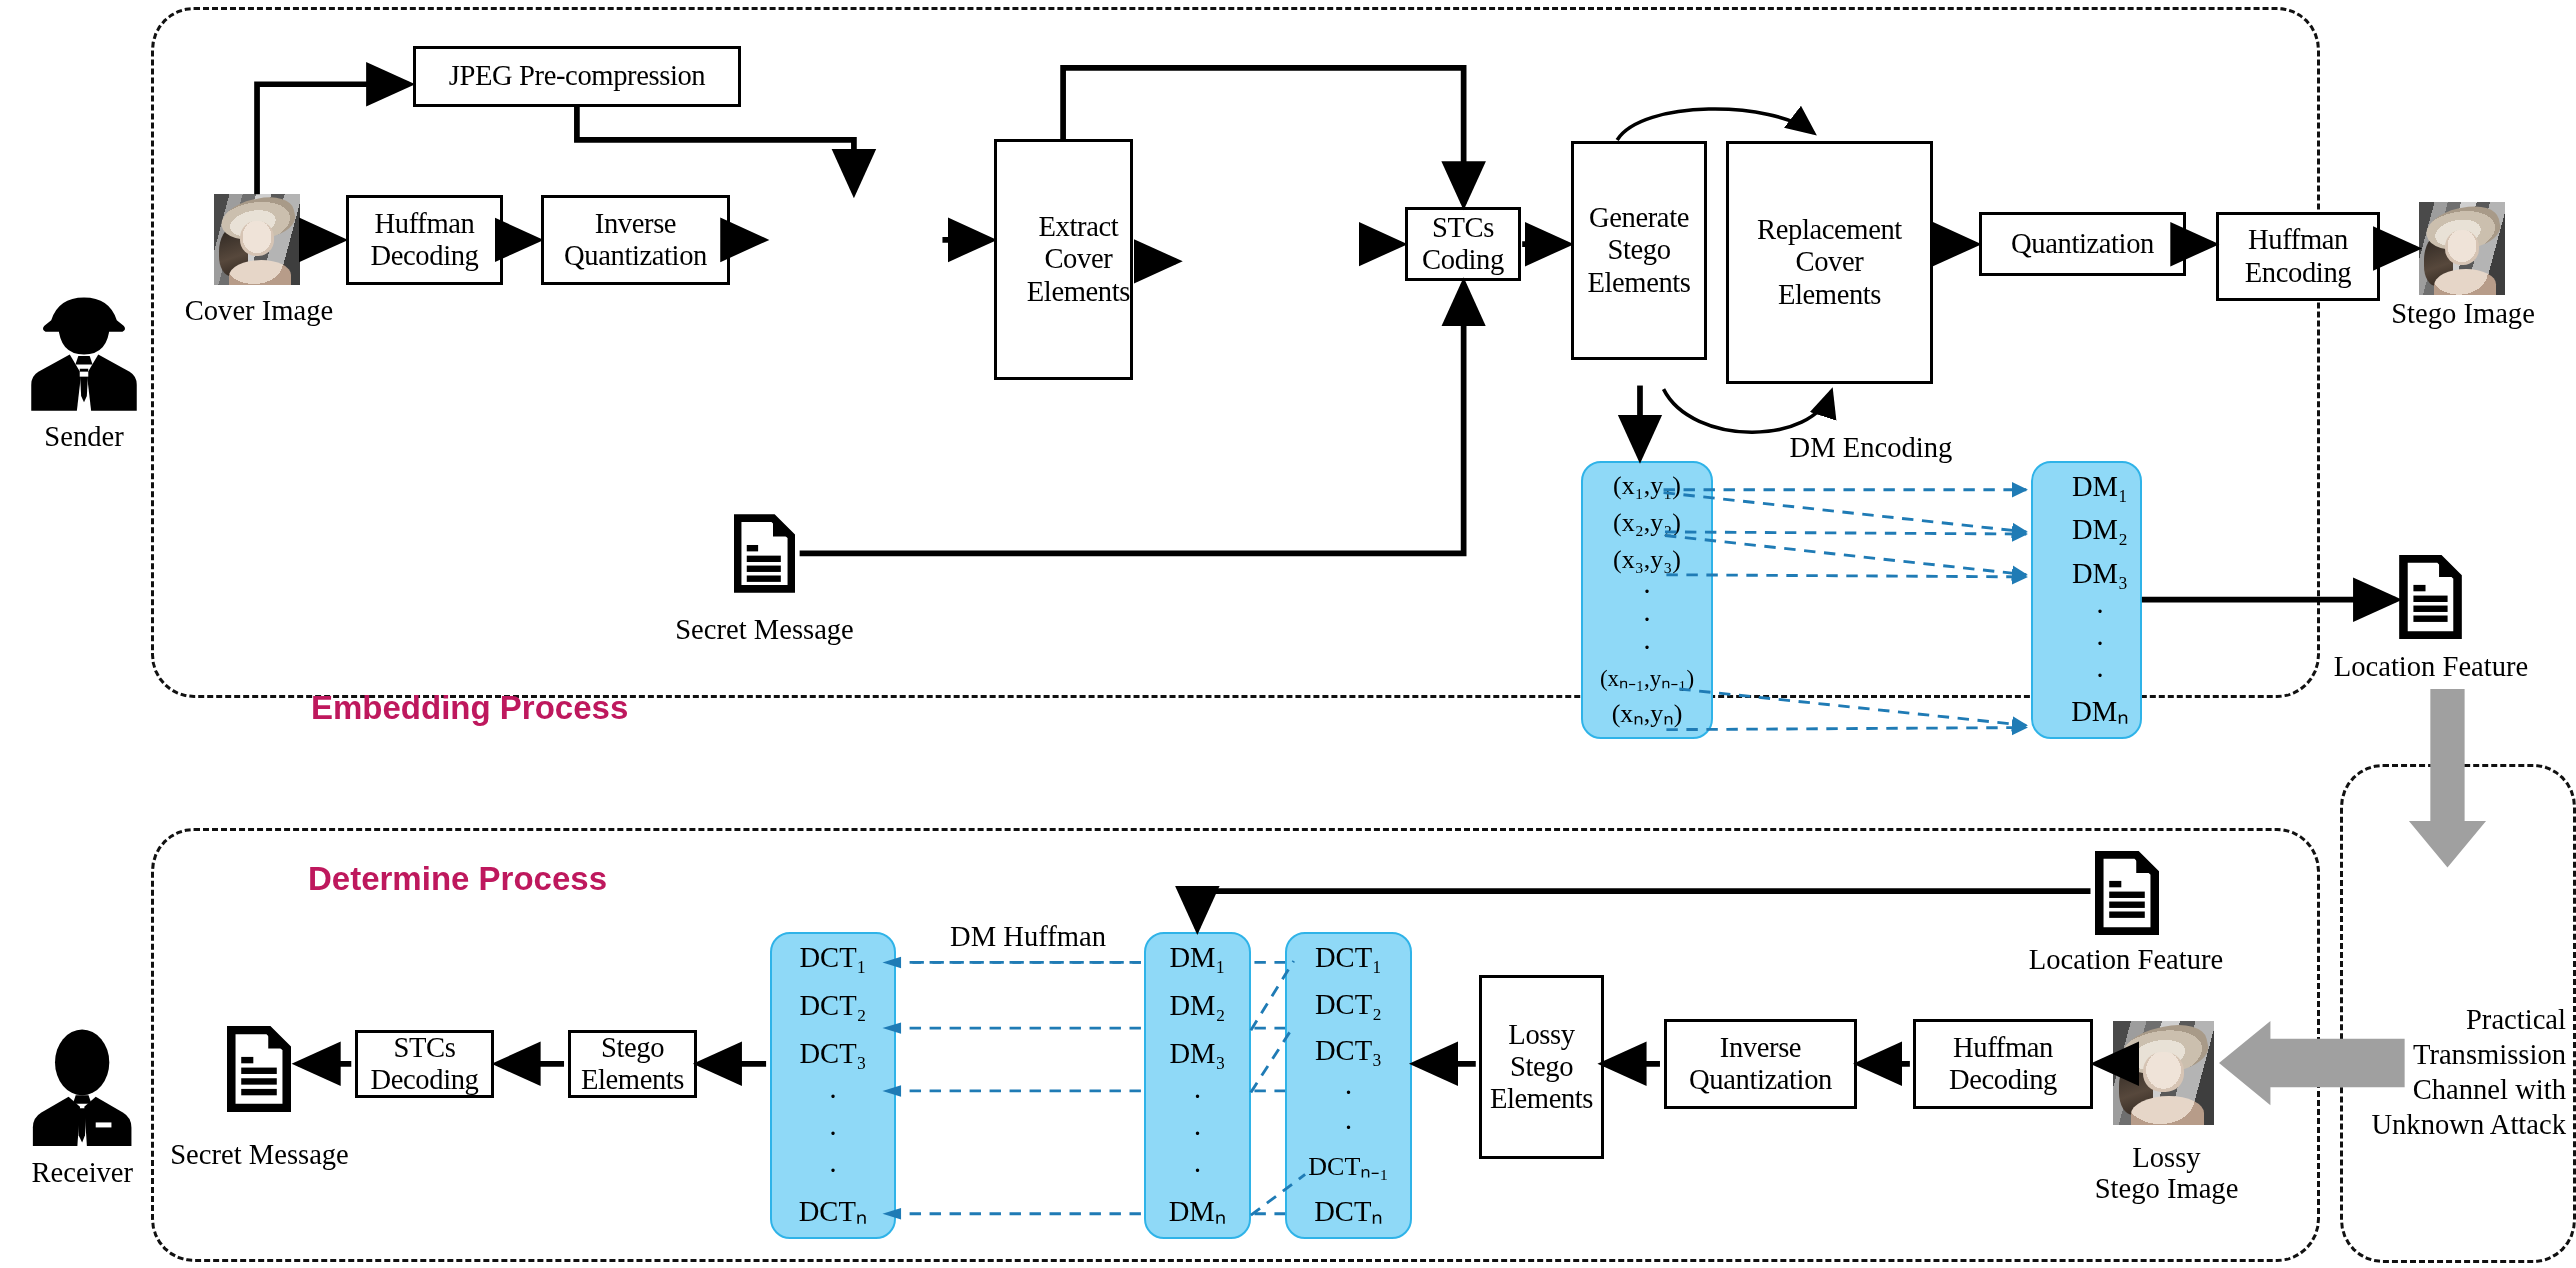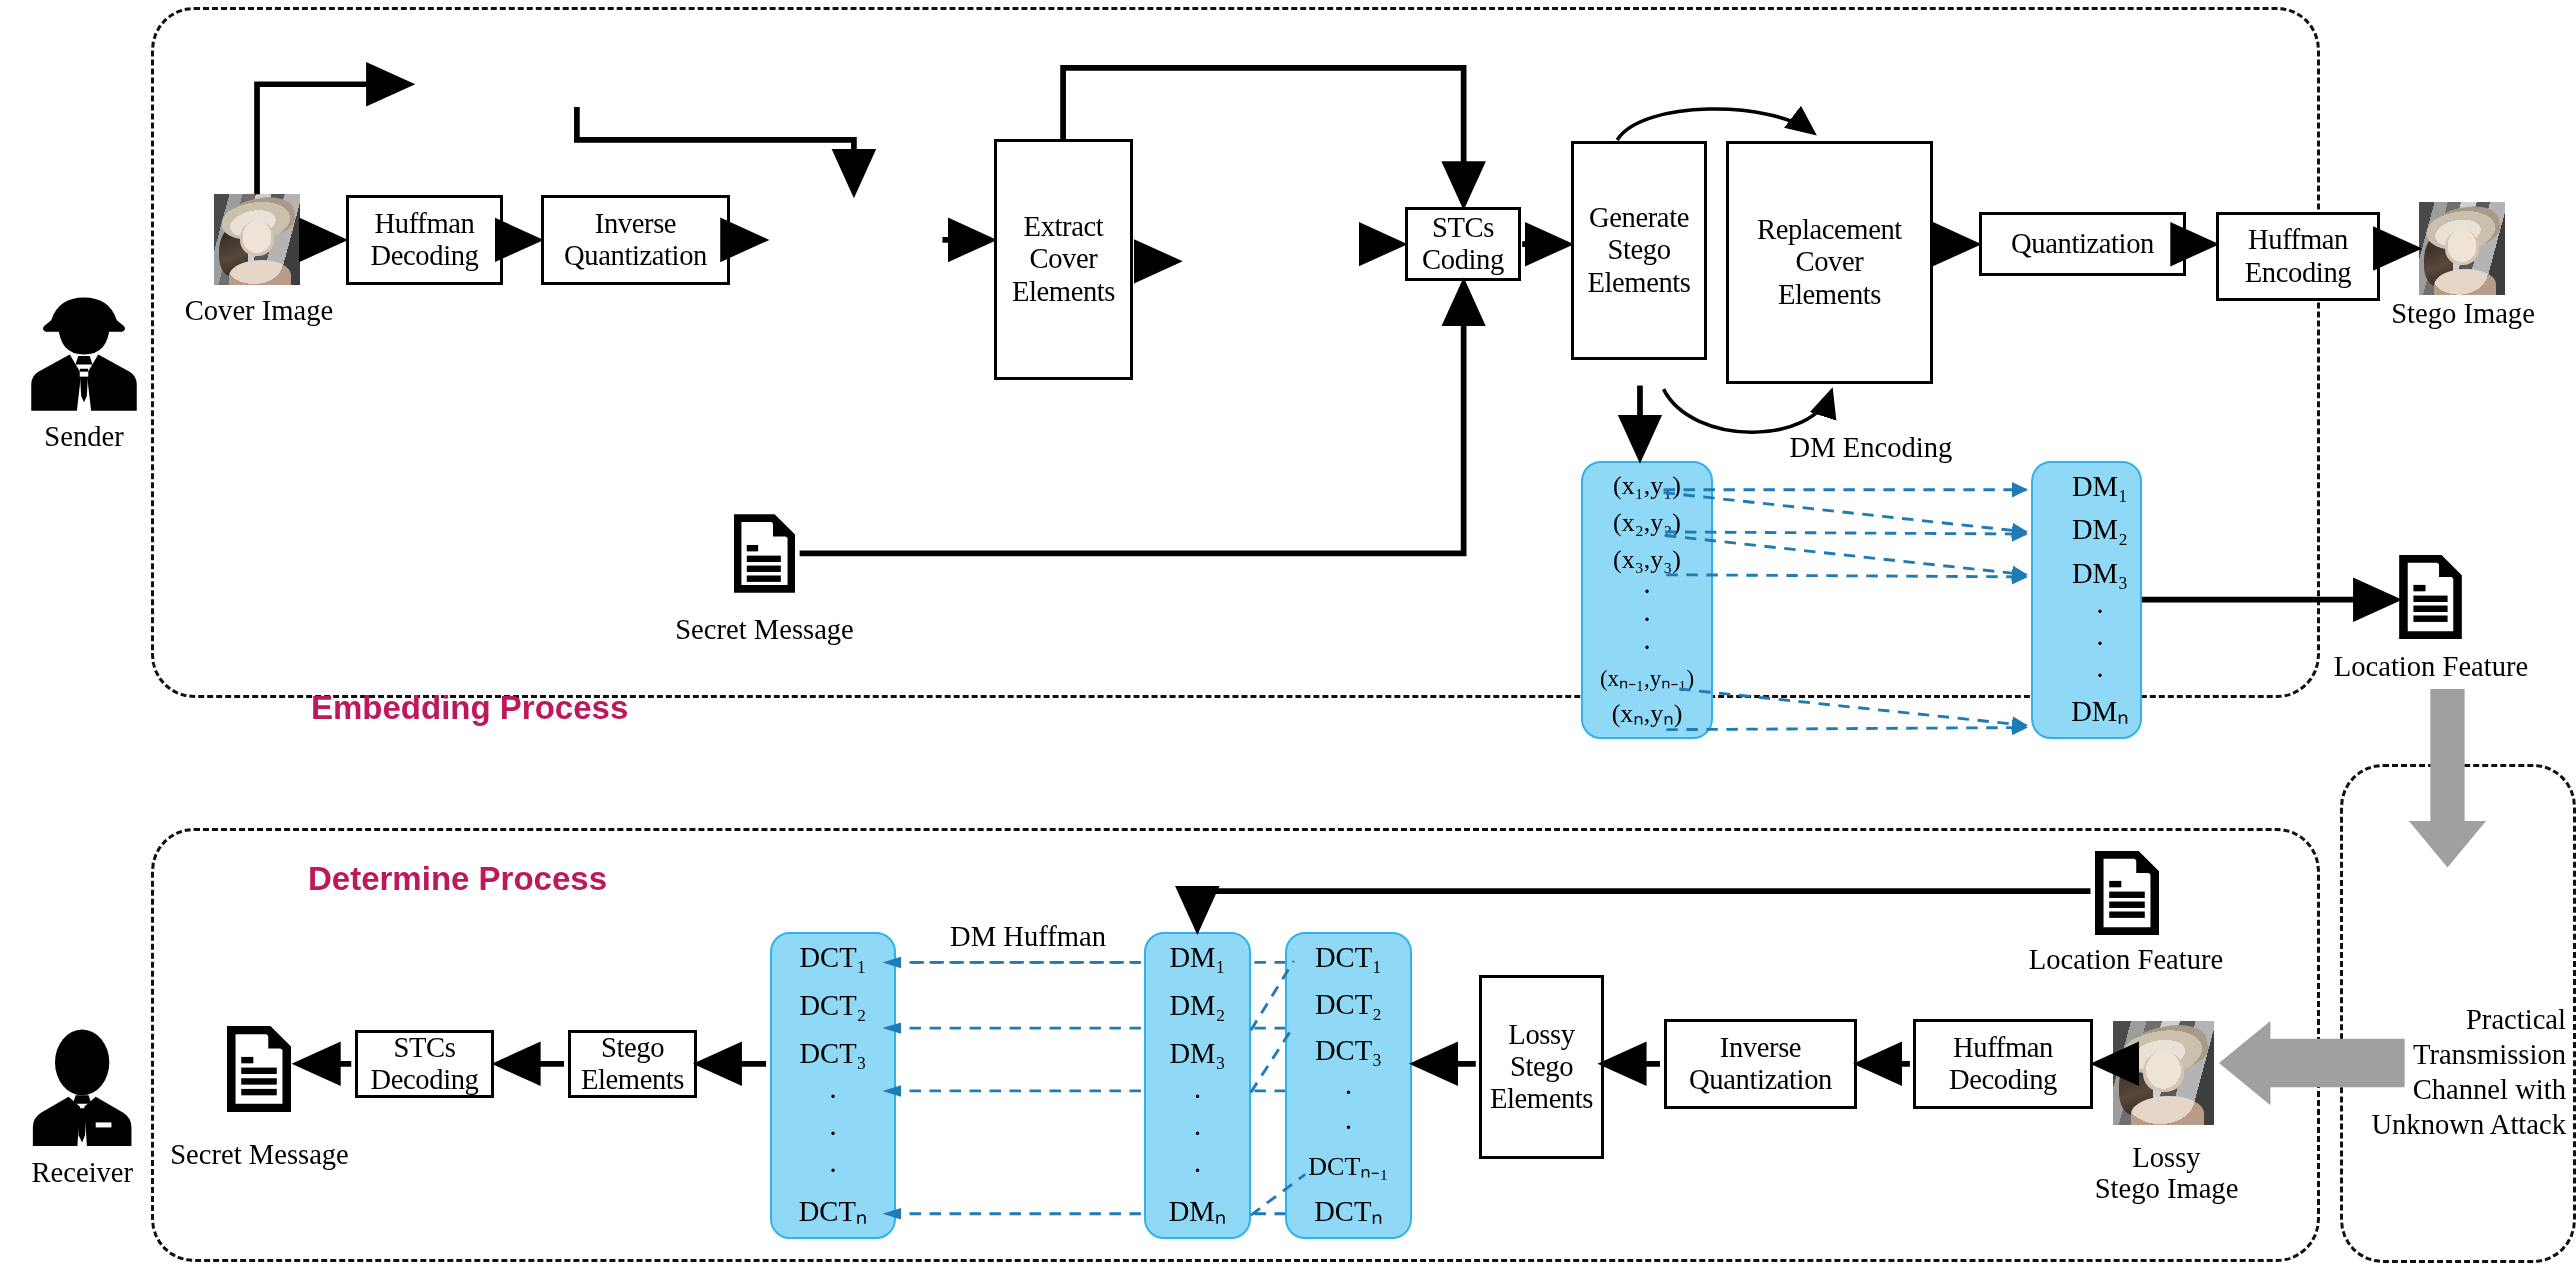--- a/index.html
+++ b/index.html
@@ -154,33 +154,36 @@
 
   <div class="lena" style="left:214px;top:194px;width:86px;height:91px;">
     <div class="bg"></div>
       <div class="hair"></div>
       <div class="hat"></div>
       <div class="face"></div>
       <div class="shoulder"></div>
   </div>
   <div class="cap" style="left:182px;top:295px;width:154px;">Cover Image</div>
 
+  <div class="pbox" style="left:413px;top:46px;width:328px;height:61px;">
+    <span>JPEG Pre-compression</span>
+  </div>
 
   <div class="pbox box-ml" style="left:346px;top:195px;width:157px;height:90px;">
     <span style="white-space:pre-line">Huffman
 Decoding</span>
   </div>
 
   <div class="pbox" style="left:541px;top:195px;width:189px;height:90px;">
     <span style="white-space:pre-line">Inverse
 Quantization</span>
   </div>
 
 
-  <div class="pbox" style="left:994px;top:139px;width:139px;height:241px;">
+  <div class="pbox" style="left:994px;top:139px;width:139px;height:241px;justify-content:flex-end;">
     <span style="white-space:pre-line">Extract
 Cover
 Elements</span>
   </div>
 
 
   <div class="pbox" style="left:1405px;top:207px;width:116px;height:74px;">
     <span style="white-space:pre-line">STCs
 Coding</span>
   </div>

